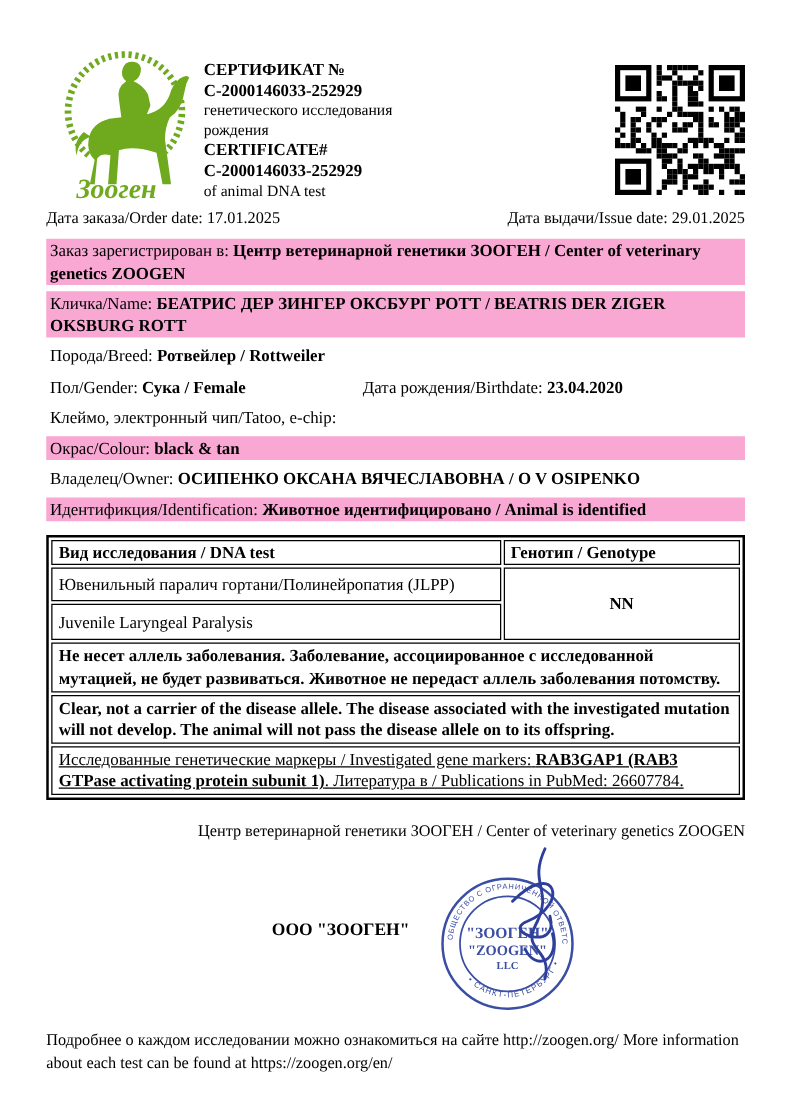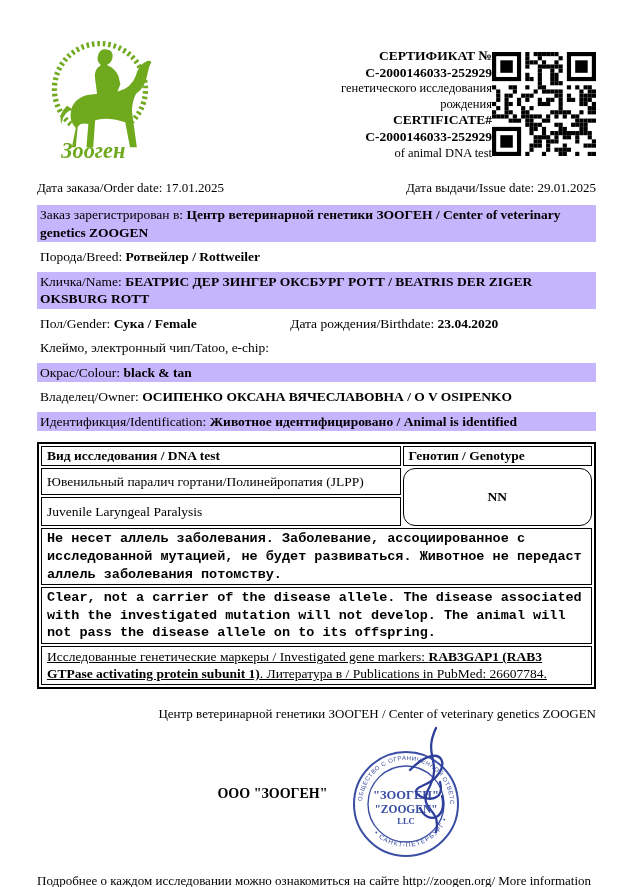--- a/index.html
+++ b/index.html
@@ -6,42 +6,42 @@
   html,body { margin:0; padding:0; }
   body {
     width:631px; height:887px; background:#fff; overflow:hidden;
     font-family:"Liberation Serif", serif; color:#000;
   }
   .page { padding:30px 35px 0 37px; }
 
   
   .hdr { display:flex; align-items:flex-start; }
   .logo { width:126px; height:132px; flex:none; }
-  .cert { flex:1; text-align:right; font-size:12.5px; line-height:1.24; padding-top:18px; }
+  .cert { flex:1; text-align:left; font-size:12.5px; line-height:1.24; padding-top:18px; }
   .cert .b { font-weight:bold; font-size:13.5px; }
   .qrbox { width:104px; height:104px; flex:none; margin-top:22px; }
 
   
-  .daterow { display:flex; justify-content:space-between; font-size:13px; margin-top:18px; }
+  .daterow { display:flex; justify-content:space-between; font-size:13px; margin-top:4px; }
 
   
   .rows { margin-top:9px; }
   .row { font-size:13.5px; line-height:1.3; padding:1px 3px; margin-bottom:5px; }
-  .row.gray { background:#c4b5fd; }
+  .row.gray { background:#f9a8d4; }
   .row.split { display:flex; padding-right:0; }
   .row.split .f1 { width:45%; }
 
   
   table.res { width:100%; border:2px solid #000; border-collapse:separate; border-spacing:2px; margin-top:11px; }
   table.res td { border:1px solid #000; padding:1px 5px; font-size:13.5px; vertical-align:middle; background:#fff; }
   td.h  { font-weight:bold; height:14px; }
   td.tname { font-size:16.5px; padding:3px 5px; height:27px; }
   td.tname.en { height:29px; }
-  td.geno { font-weight:bold; font-size:18px; text-align:center;border-radius:12px; }
-  td.resp { font-weight:bold; line-height:1.3; padding:2px 5px;font-family:Liberation Mono, monospace; }
+  td.geno { font-weight:bold; font-size:18px; text-align:center; }
+  td.resp { font-weight:bold; line-height:1.3; padding:2px 5px; }
   td.markers { line-height:1.3; padding:2px 5px;text-decoration:underline; }
 
   .orgline { text-align:right; font-size:13px; margin-top:17px; }
 
   
   .sig { display:flex; align-items:center; justify-content:center; gap:8px; margin-top:2px; padding-left:60px; height:140px; }
   .sig .company, .sig .person { font-weight:bold; font-size:14px; white-space:nowrap; }
   .stampwrap { width:140px; height:140px; flex:none; }
 
   .footer { font-size:13px; line-height:1.4; margin-top:8px; max-width:568px; }
@@ -300,27 +300,27 @@
   <div class="daterow">
     <span>Дата заказа/Order date: 17.01.2025</span>
     <span>Дата выдачи/Issue date: 29.01.2025</span>
   </div>
 
   <div class="rows">
     <div class="row gray">
       <span>Заказ зарегистрирован в:</span>
       <b>Центр ветеринарной генетики ЗООГЕН / Center of veterinary genetics ZOOGEN</b>
     </div>
+    <div class="row gray">
+      <span>Кличка/Name:</span>
+      <b>БЕАТРИС ДЕР ЗИНГЕР ОКСБУРГ РОТТ / BEATRIS DER ZIGER OKSBURG ROTT</b>
+    </div>
     <div class="row">
       <span>Порода/Breed:</span>
       <b>Ротвейлер / Rottweiler</b>
-    </div>
-    <div class="row gray">
-      <span>Кличка/Name:</span>
-      <b>БЕАТРИС ДЕР ЗИНГЕР ОКСБУРГ РОТТ / BEATRIS DER ZIGER OKSBURG ROTT</b>
     </div>
     <div class="row split">
       <span class="f1">
         <span>Пол/Gender:</span>
         <b>Сука / Female</b>
       </span>
       <span>
         <span>Дата рождения/Birthdate:</span>
         <b>23.04.2020</b>
       </span>

